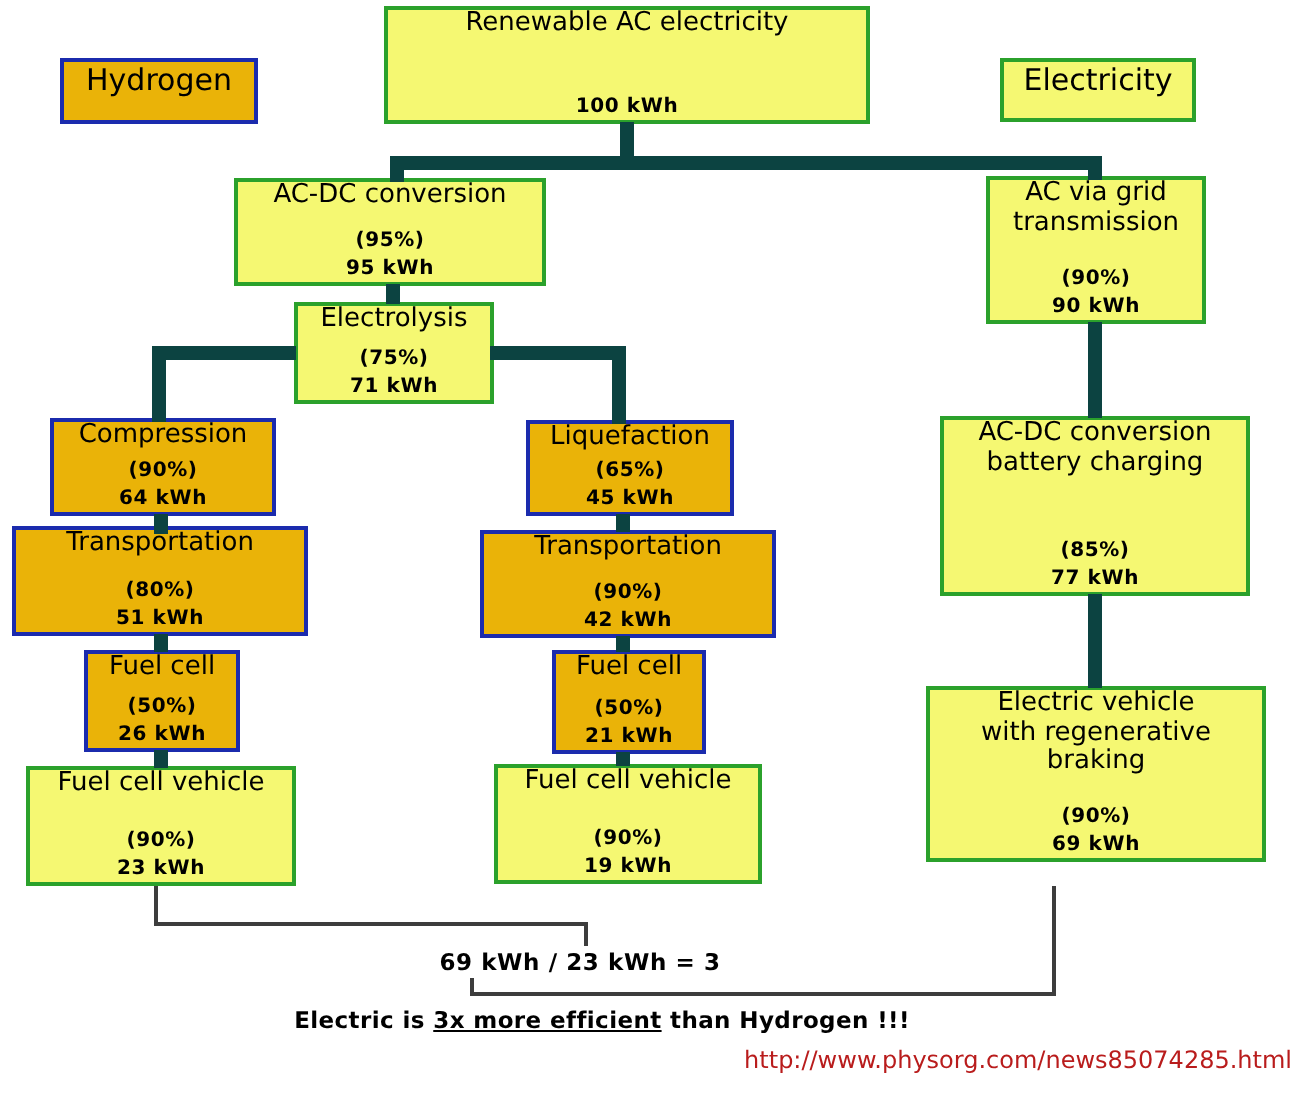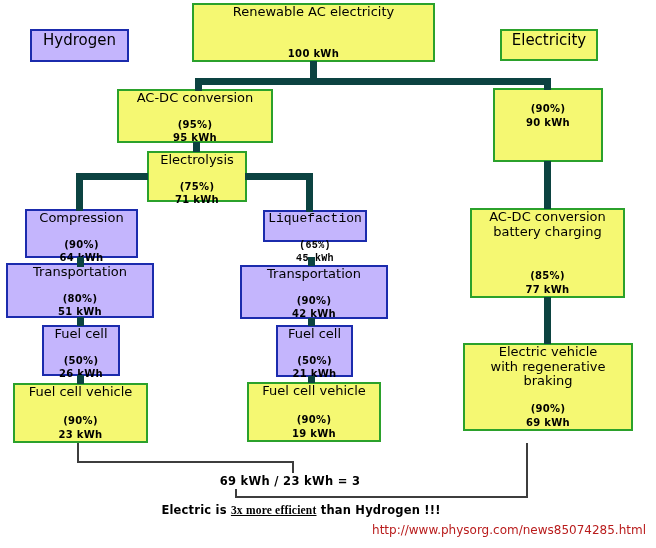--- a/index.html
+++ b/index.html
@@ -1,44 +1,44 @@
 <!DOCTYPE html>
 <html><head>
 <meta charset="utf-8">
 <style>
   html,body{margin:0;padding:0;background:#fff;}
   .canvas{position:relative;width:656px;height:548px;background:#ffffff;
     font-family:"DejaVu Sans","Liberation Sans",sans-serif;color:#000;overflow:hidden;}
   .box{position:absolute;box-sizing:border-box;display:flex;flex-direction:column;
     align-items:center;justify-content:space-between;text-align:center;}
   .yellow{background:#f5f872;border:2px solid #2ba12b;}
-  .blue{background:#c4b5fd;border:2px solid #1b2bad;}
+  .blue{background:#eab308;border:2px solid #1b2bad;}
   .title{font-size:13px;line-height:1.13;}
   .legend-title{font-size:15px;}
-  .stats{font-size:10px;font-weight:bold;line-height:1.35;margin-top:12px;letter-spacing:.3px;}
+  .stats{font-size:10px;font-weight:bold;line-height:1.35;margin-top:0;letter-spacing:.3px;}
   .stats.roomy{margin-top:8px;}
   .conn{position:absolute;background:#0c4341;}
   .thin{position:absolute;background:#3d3d3d;}
   .eq-text{position:absolute;left:175px;top:474px;width:230px;text-align:center;
     font-size:11.5px;font-weight:bold;letter-spacing:.3px;}
   .conclusion{position:absolute;left:120px;top:503px;width:362px;text-align:center;
     font-size:11.5px;font-weight:bold;letter-spacing:.2px;}
-  .conclusion .u{text-decoration:underline;font-family:Liberation Serif, serif;}
+  .conclusion .u{text-decoration:underline;}
   .src-url{position:absolute;right:10px;top:523px;font-size:12px;color:#b91c1c;}
   
   #b-renewable{left:192px;top:3px;width:243px;height:59px;}
   #b-hydrogen{left:30px;top:29px;width:99px;height:33px;}
   #b-electricity{left:500px;top:29px;width:98px;height:32px;}
   #b-acdc1{left:117px;top:89px;width:156px;height:54px;}
   #b-electrolysis{left:147px;top:151px;width:100px;height:51px;}
   #b-compression{left:25px;top:209px;width:113px;height:49px;}
   #b-trans1{left:6px;top:263px;width:148px;height:55px;}
   #b-fc1{left:42px;top:325px;width:78px;height:51px;}
   #b-fcv1{left:13px;top:383px;width:135px;height:60px;}
-  #b-liquefaction{left:263px;top:210px;width:104px;height:32px;font-family:Liberation Mono, monospace;}
+  #b-liquefaction{left:263px;top:210px;width:104px;height:48px;}
   #b-trans2{left:240px;top:265px;width:148px;height:54px;}
   #b-fc2{left:276px;top:325px;width:77px;height:52px;}
   #b-fcv2{left:247px;top:382px;width:134px;height:60px;}
   #b-grid{left:493px;top:88px;width:110px;height:74px;}
   #b-acdc2{left:470px;top:208px;width:155px;height:90px;}
   #b-ev{left:463px;top:343px;width:170px;height:88px;}
   
   #c1{left:310px;top:61px;width:7px;height:20px;}
   #c2{left:195px;top:78px;width:356px;height:7px;border-radius:3px 3px 0 0;}
   #c3{left:195px;top:78px;width:7px;height:13px;}
@@ -148,20 +148,24 @@
   </div>
   <div class="box yellow" id="b-fcv2">
     <div class="title">Fuel cell vehicle</div>
     <div class="stats">
       <div>(90%)</div>
       <div>19 kWh</div>
     </div>
   </div>
 
   <div class="box yellow" id="b-grid">
+    <div class="title">
+      <div>AC via grid</div>
+      <div>transmission</div>
+    </div>
     <div class="stats">
       <div>(90%)</div>
       <div>90 kWh</div>
     </div>
   </div>
   <div class="box yellow" id="b-acdc2">
     <div class="title">
       <div>AC-DC conversion</div>
       <div>battery charging</div>
     </div>

